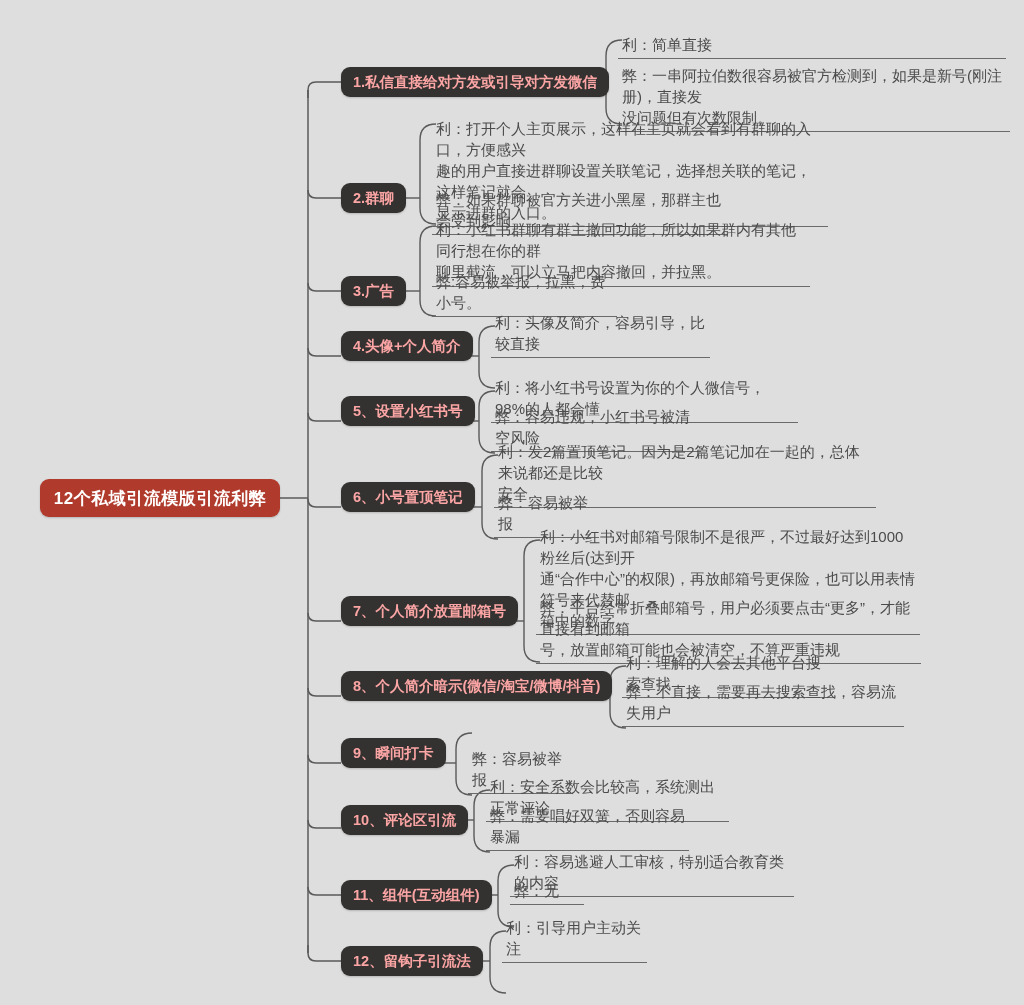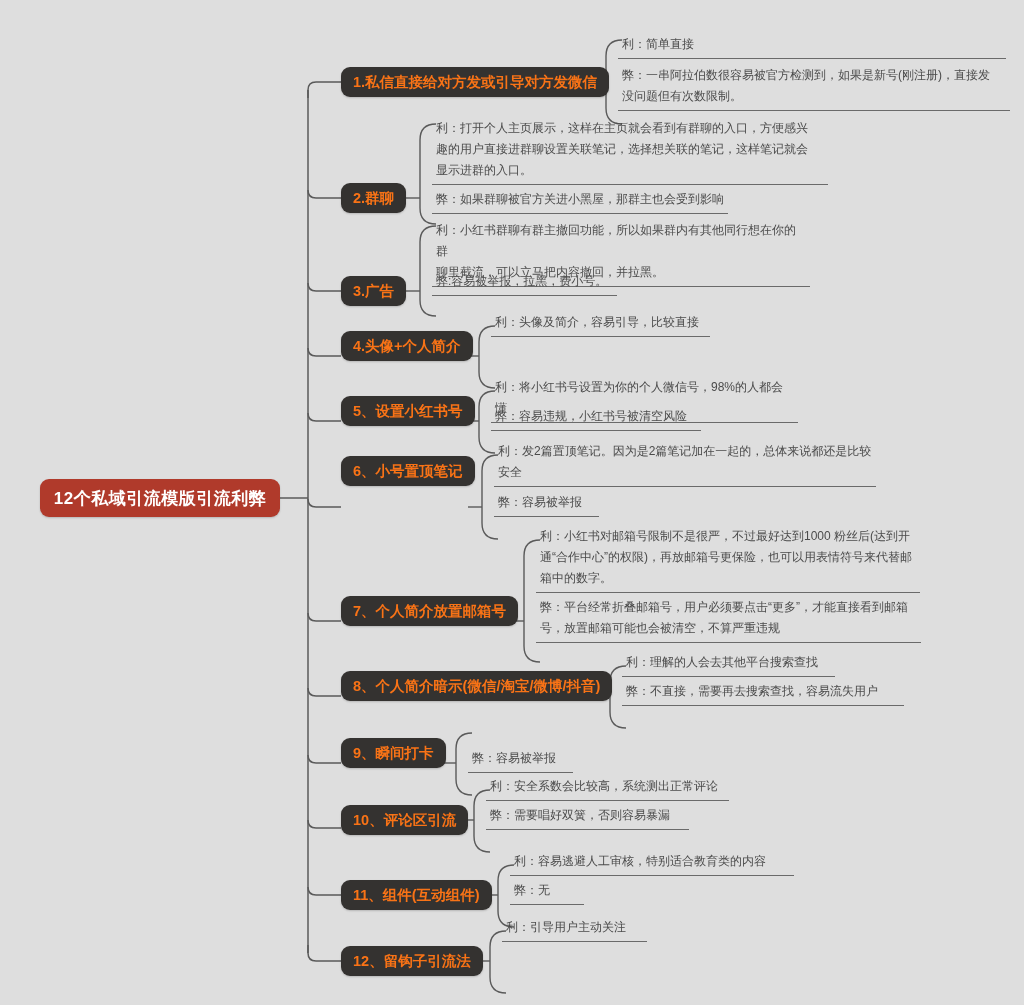--- a/index.html
+++ b/index.html
@@ -28,38 +28,38 @@
     letter-spacing:.5px;
     display:flex;align-items:center;justify-content:center;
     box-sizing:border-box;
     box-shadow:0 1px 2px rgba(0,0,0,.18);
   }
 
   
   .topic{
     position:absolute;
     background:#343230;
-    color:#f97316;
+    color:#fca5a5;
     border-radius:9px;
     font-size:14.5px;
     font-weight:bold;
     height:30px;
     display:flex;align-items:center;justify-content:center;
     padding:0 12px;
     box-sizing:border-box;
     white-space:nowrap;
     box-shadow:0 1px 2px rgba(0,0,0,.18);
     text-align:center;
   }
 
   
   .leaf{
     position:absolute;
     color:#4a4a4a;
-    font-size:12px;
+    font-size:15px;
     line-height:21px;
     padding:1px 4px 3px 4px;
     box-sizing:border-box;
     border-bottom:1.4px solid #6a6a6a;
     white-space:pre-wrap;
   }
   .leaf.pro{color:#4b4b4b;}
   .leaf.con{color:#4b4b4b;}
 </style>
 </head>
@@ -140,21 +140,21 @@
   </div>
   <div class="topic" style="left:341px;top:276px;">
     <span>3.广告</span>
   </div>
   <div class="topic" style="left:341px;top:331px;">
     <span>4.头像+个人简介</span>
   </div>
   <div class="topic" style="left:341px;top:396px;">
     <span>5、设置小红书号</span>
   </div>
-  <div class="topic" style="left:341px;top:456px;">
+  <div class="topic" style="left:341px;top:482px;">
     <span>6、小号置顶笔记</span>
   </div>
   <div class="topic" style="left:341px;top:596px;">
     <span>7、个人简介放置邮箱号</span>
   </div>
   <div class="topic" style="left:341px;top:671px;">
     <span>8、个人简介暗示(微信/淘宝/微博/抖音)</span>
   </div>
   <div class="topic" style="left:341px;top:738px;">
     <span>9、瞬间打卡</span>

